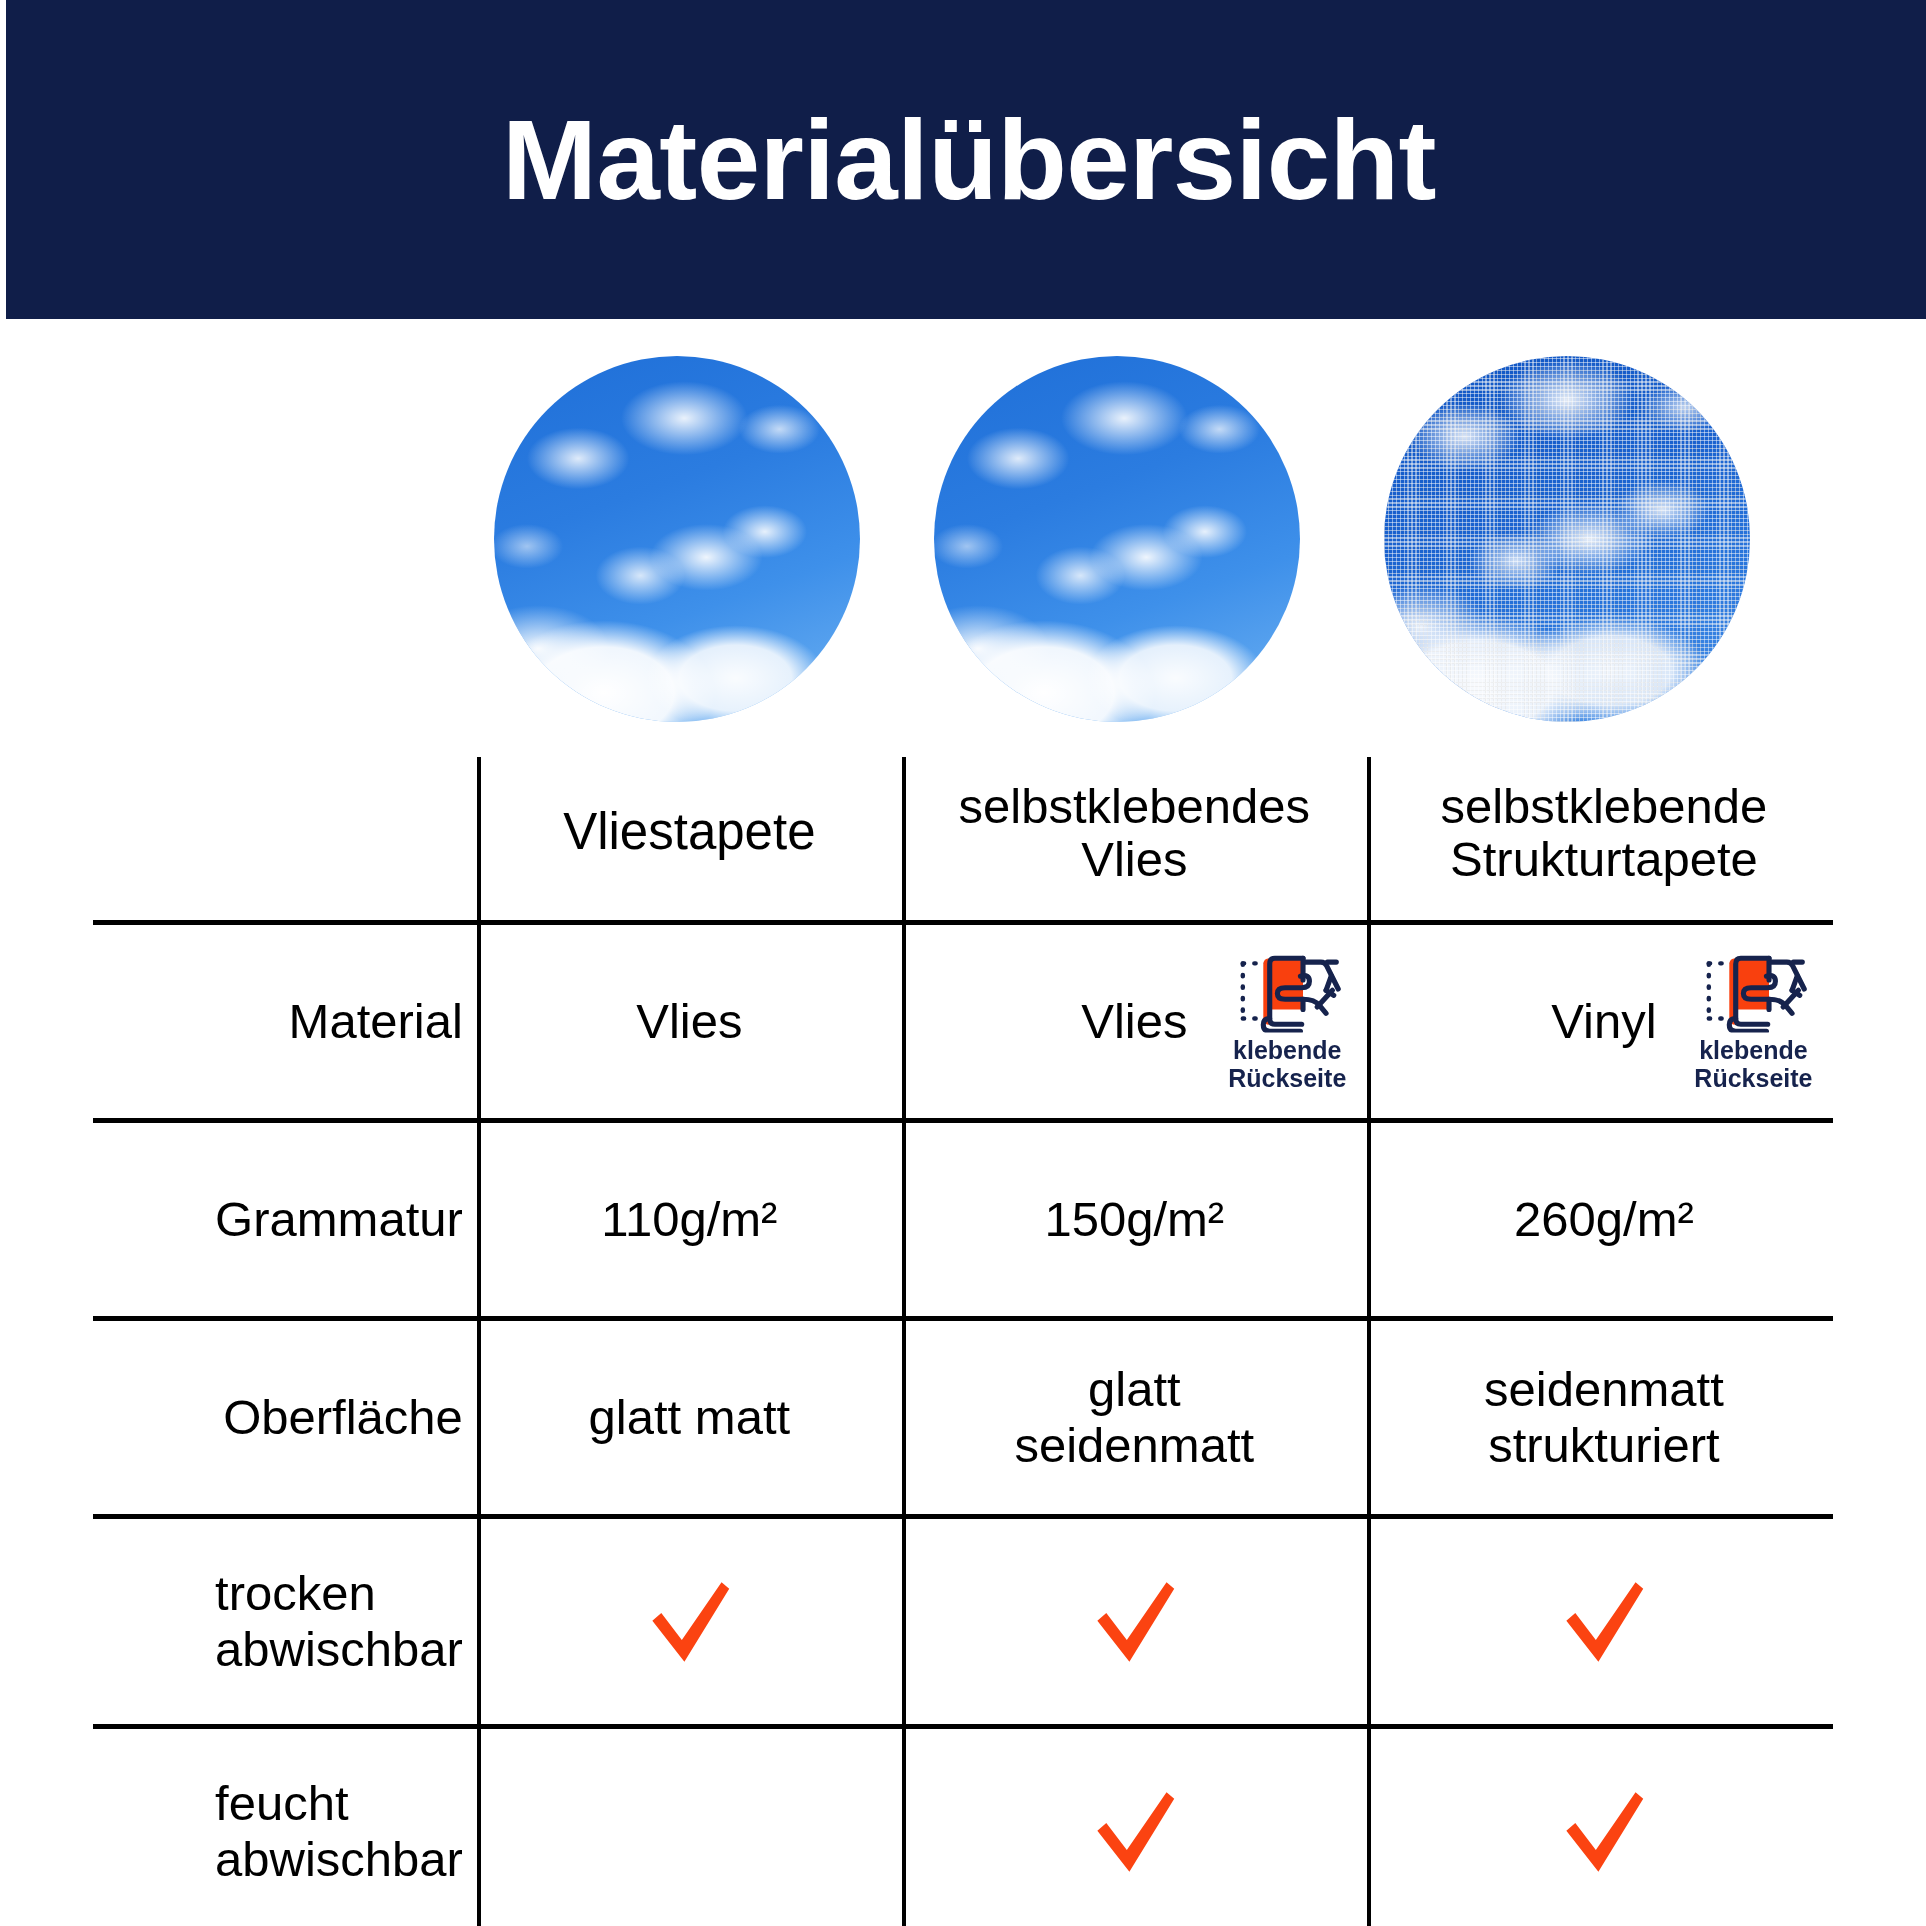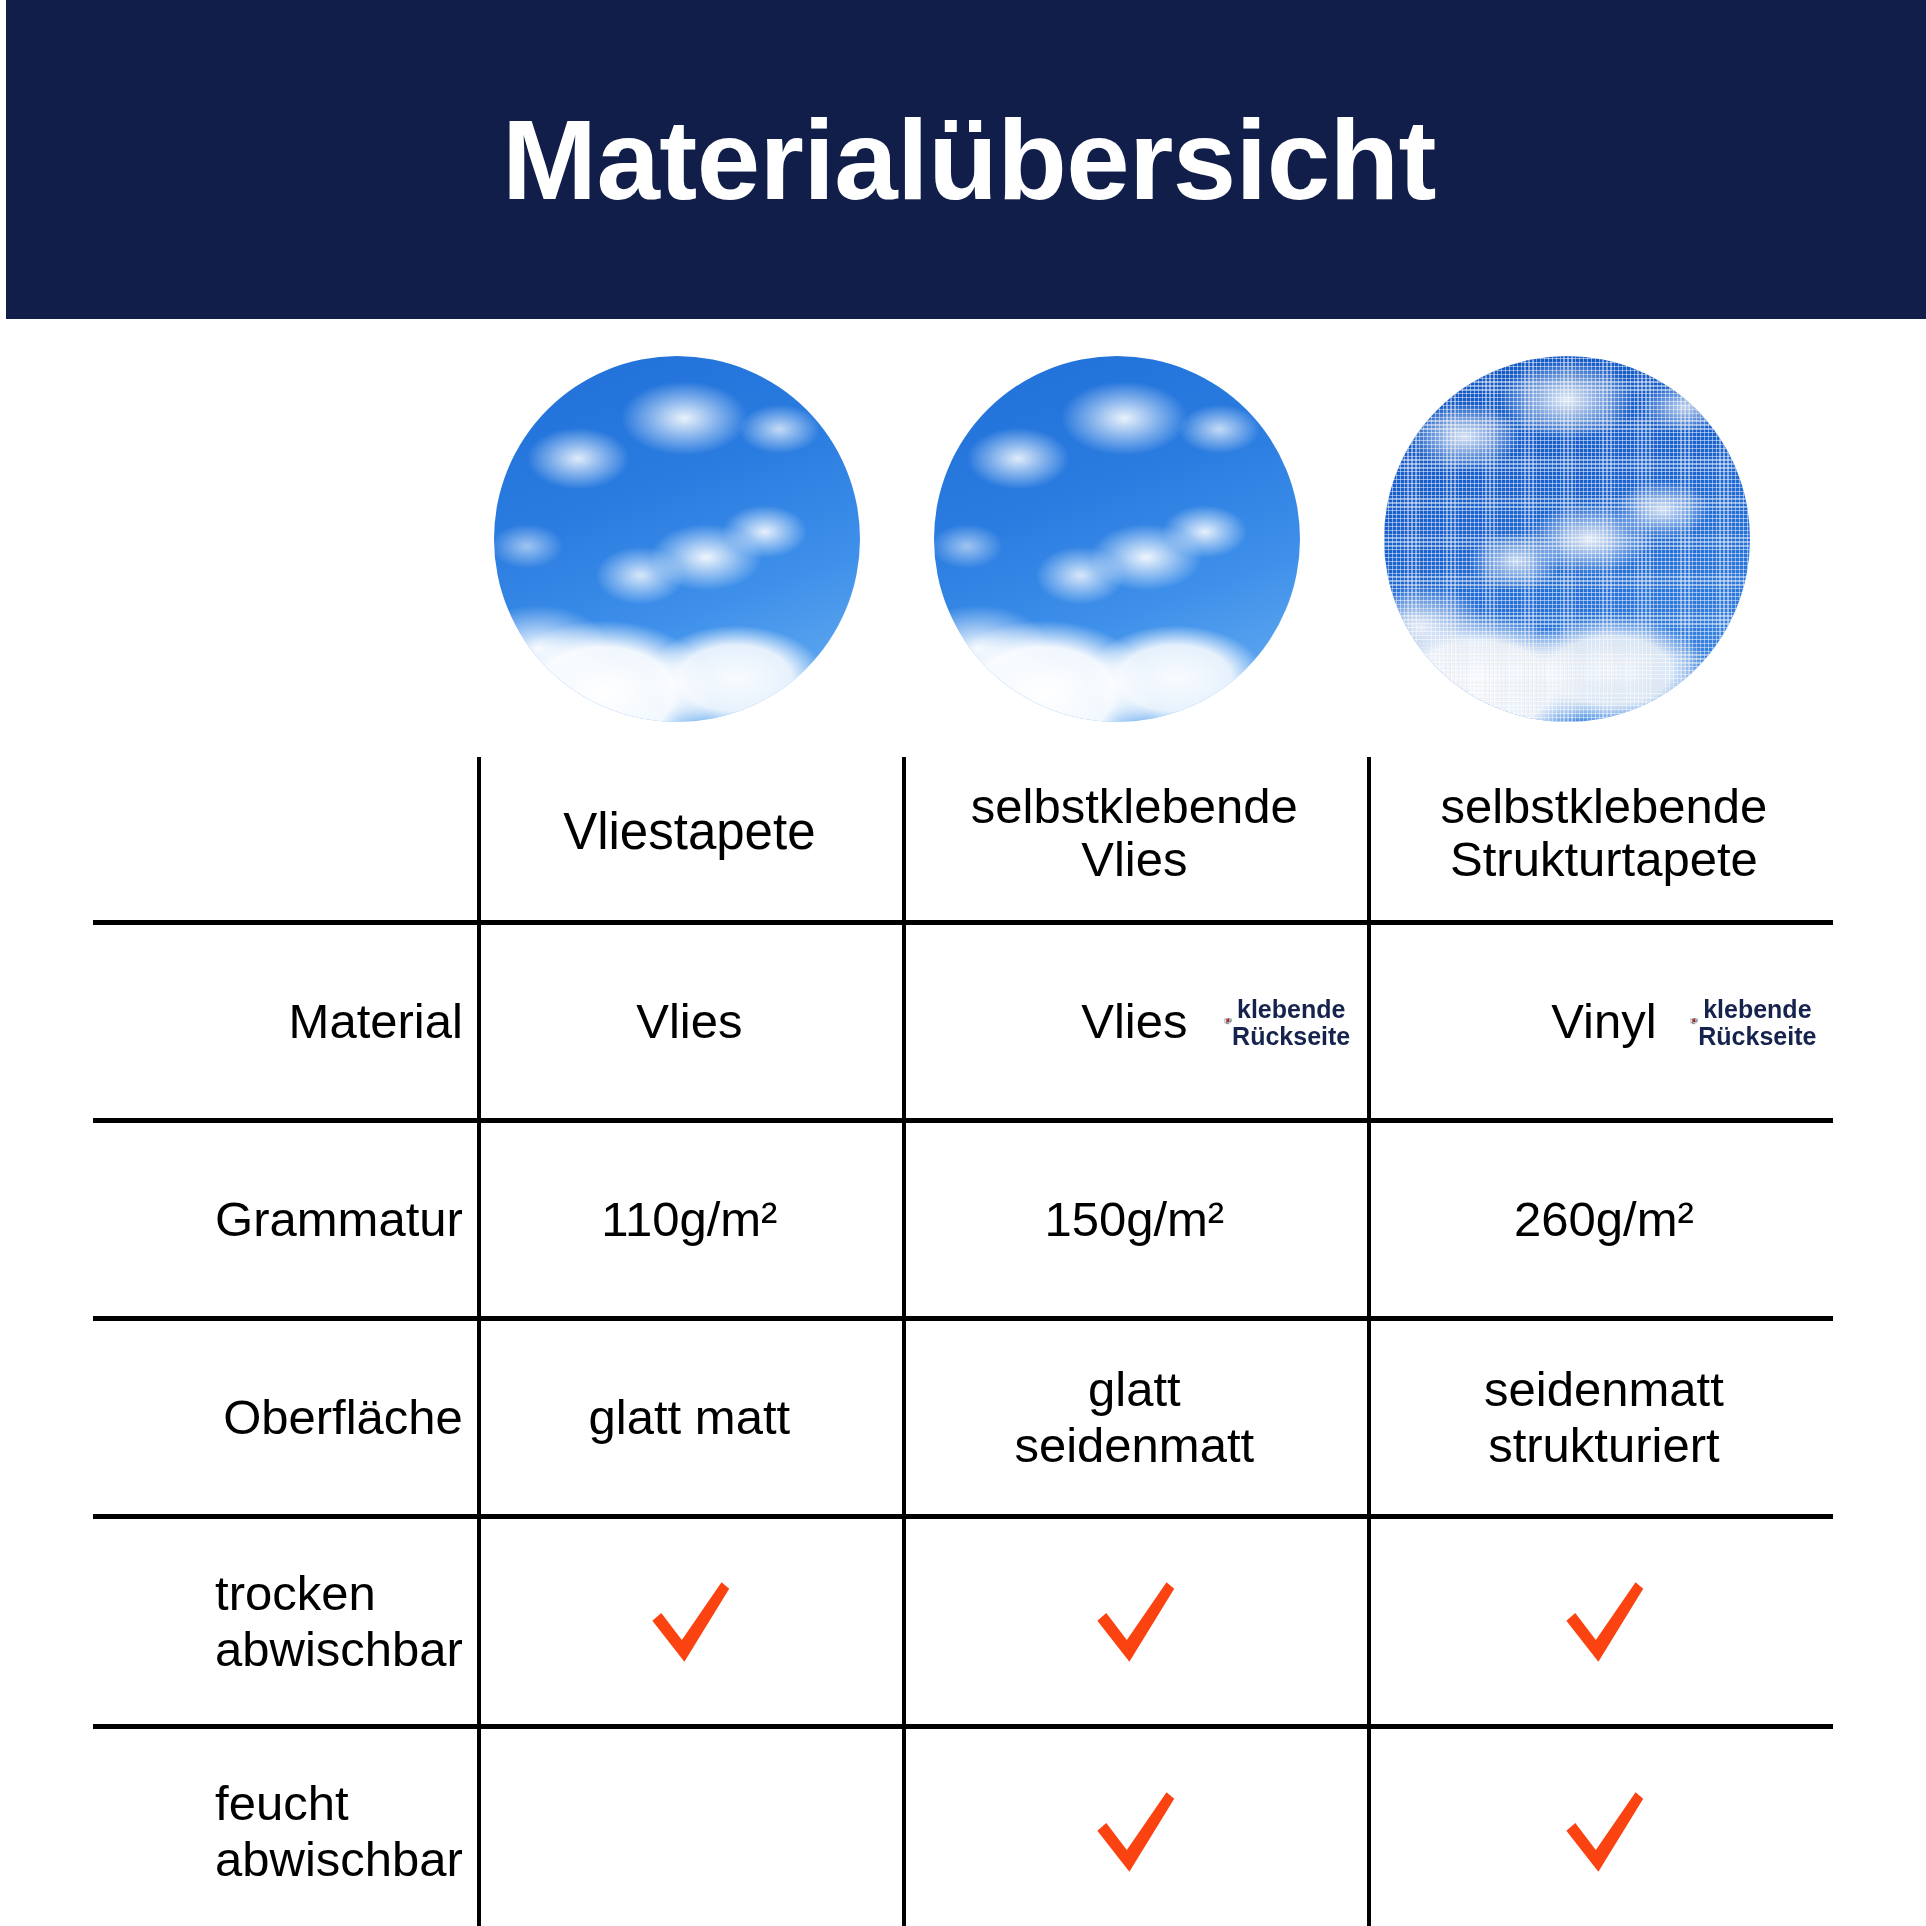--- a/index.html
+++ b/index.html
@@ -121,21 +121,21 @@
   .row-label{font-size:49px;line-height:1.14;}
   .row-value{font-size:49px;line-height:1.14;}
   .tall-row{height:205px;}
 
   .val-wrap{display:flex;align-items:center;justify-content:center;width:100%;position:relative;}
 
   
   .badge{
     position:absolute;right:2.6px;top:50%;transform:translateY(-50%);
     width:126px;
-    display:flex;flex-direction:row;align-items:center;
+    display:flex;flex-direction:column;align-items:center;
   }
   .badge-icon{width:114px;height:82px;display:block;}
   .badge-text{
     margin-top:3.9px;
     color:#16234d;
     font-weight:700;
     font-size:25px;
     line-height:1.10;
     text-align:center;
     white-space:pre-line;
@@ -170,21 +170,21 @@
 </div>
 
 <div class="table">
 
   <div class="trow header-row hdr-row">
     <div class="cell c0"></div>
     <div class="cell c1">
       <span class="hdr-text">Vliestapete</span>
     </div>
     <div class="cell c2">
-      <span class="hdr-text">selbstklebende Vlies</span>
+      <span class="hdr-text">selbstklebendes Vlies</span>
     </div>
     <div class="cell c3">
       <span class="hdr-text">selbstklebende Strukturtapete</span>
     </div>
   </div>
 
   <div class="trow body-row">
     <div class="cell c0">
       <span class="row-label">Material</span>
     </div>

